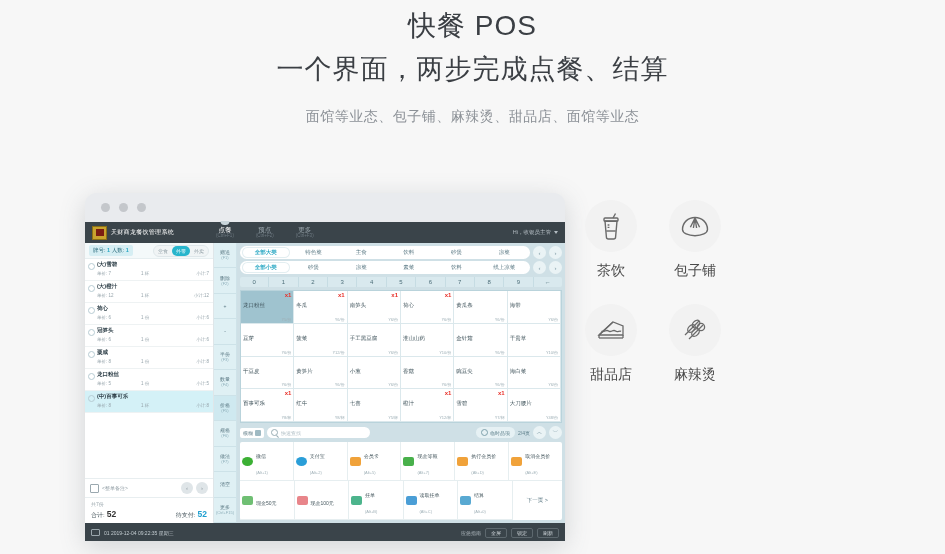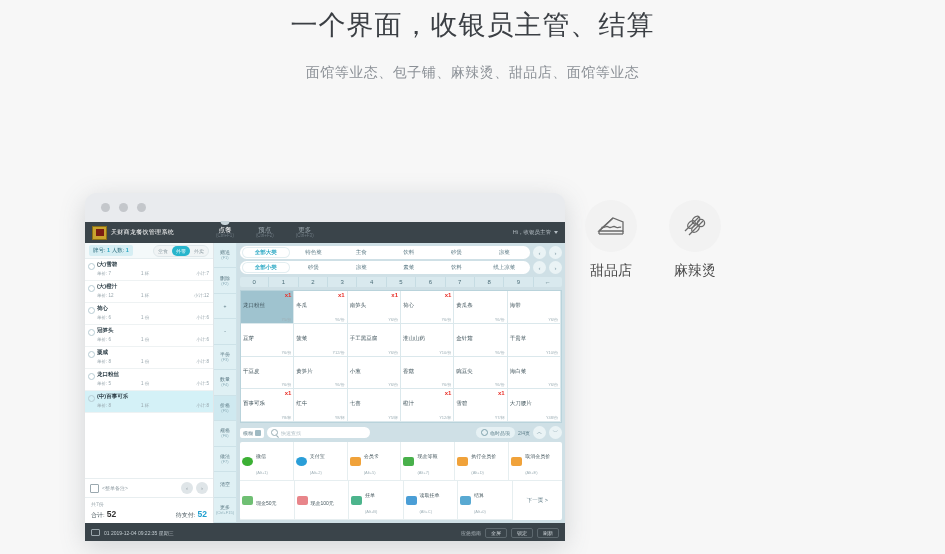--- a/index.html
+++ b/index.html
@@ -144,21 +144,22 @@
   .icell{width:52px;text-align:center;}
   .ibubble{width:52px;height:52px;border-radius:50%;background:#f2f2f2;display:flex;align-items:center;justify-content:center;margin:0 auto;}
   .ilabel{margin-top:10px;font-size:14px;color:#4a4a4a;}
 </style>
 </head>
 <body>
 
 <div class="page">
 
   <div class="hero">
-    <div class="hero-sub">一个界面，收银员主管、结算</div>
+    <div class="hero-title">快餐 POS</div>
+    <div class="hero-sub">一个界面，两步完成点餐、结算</div>
     <div class="hero-desc">面馆等业态、包子铺、麻辣烫、甜品店、面馆等业态</div>
   </div>
 
   <div class="mock">
     <div class="chrome">
       <span class="dot"></span>
       <span class="dot"></span>
       <span class="dot"></span>
     </div>
 
@@ -591,20 +592,43 @@
           <span class="sbbtn">锁定</span>
           <span class="sbbtn">刷新</span>
         </span>
       </div>
 
     </div>
   </div>
 
   <div class="icons">
 
+    <div class="irow">
+      <div class="icell">
+        <div class="ibubble">
+          <svg width="26" height="28" viewBox="0 0 26 28" fill="none" stroke="#6a6a6a" stroke-width="1.4">
+            <path d="M7 9 h12 l-1.4 16 a2 2 0 0 1 -2 2 h-5.2 a2 2 0 0 1 -2 -2 Z"></path>
+            <rect x="6" y="6" width="14" height="3.2" rx="1"></rect>
+            <path d="M15 6 l2.5 -4.5"></path>
+            <path d="M8.3 19 h9.4"></path>
+            <path d="M9.6 13 h1.8 M9.6 15.4 h1.8"></path>
+          </svg>
+        </div>
+        <div class="ilabel">茶饮</div>
+      </div>
+      <div class="icell">
+        <div class="ibubble">
+          <svg width="30" height="26" viewBox="0 0 30 26" fill="none" stroke="#6a6a6a" stroke-width="1.4">
+            <path d="M2.5 16.5 c0 -7 5.5 -12 12.5 -12 s12.5 5 12.5 12 c0 3.6 -5.6 6.2 -12.5 6.2 s-12.5 -2.6 -12.5 -6.2 Z"></path>
+            <path d="M15 5 l-4.6 9.3 M15 5 l-1.6 10 M15 5 l1.6 10 M15 5 l4.6 9.3"></path>
+          </svg>
+        </div>
+        <div class="ilabel">包子铺</div>
+      </div>
+    </div>
 
     <div class="irow">
       <div class="icell">
         <div class="ibubble">
           <svg width="30" height="26" viewBox="0 0 30 26" fill="none" stroke="#6a6a6a" stroke-width="1.3">
             <path d="M3 18 L17 5 L27 9 L27 18 Z"></path>
             <path d="M3 18 L17 5"></path>
             <path d="M5.5 14 c2.5 2 4.5 -2 7 0 c2.5 2 4.5 -2 7 0 c2 1.6 3.8 -0.6 5.6 0.3"></path>
             <path d="M3 21 L27 21"></path>
             <path d="M3 18 L3 21 M27 18 L27 21"></path>

